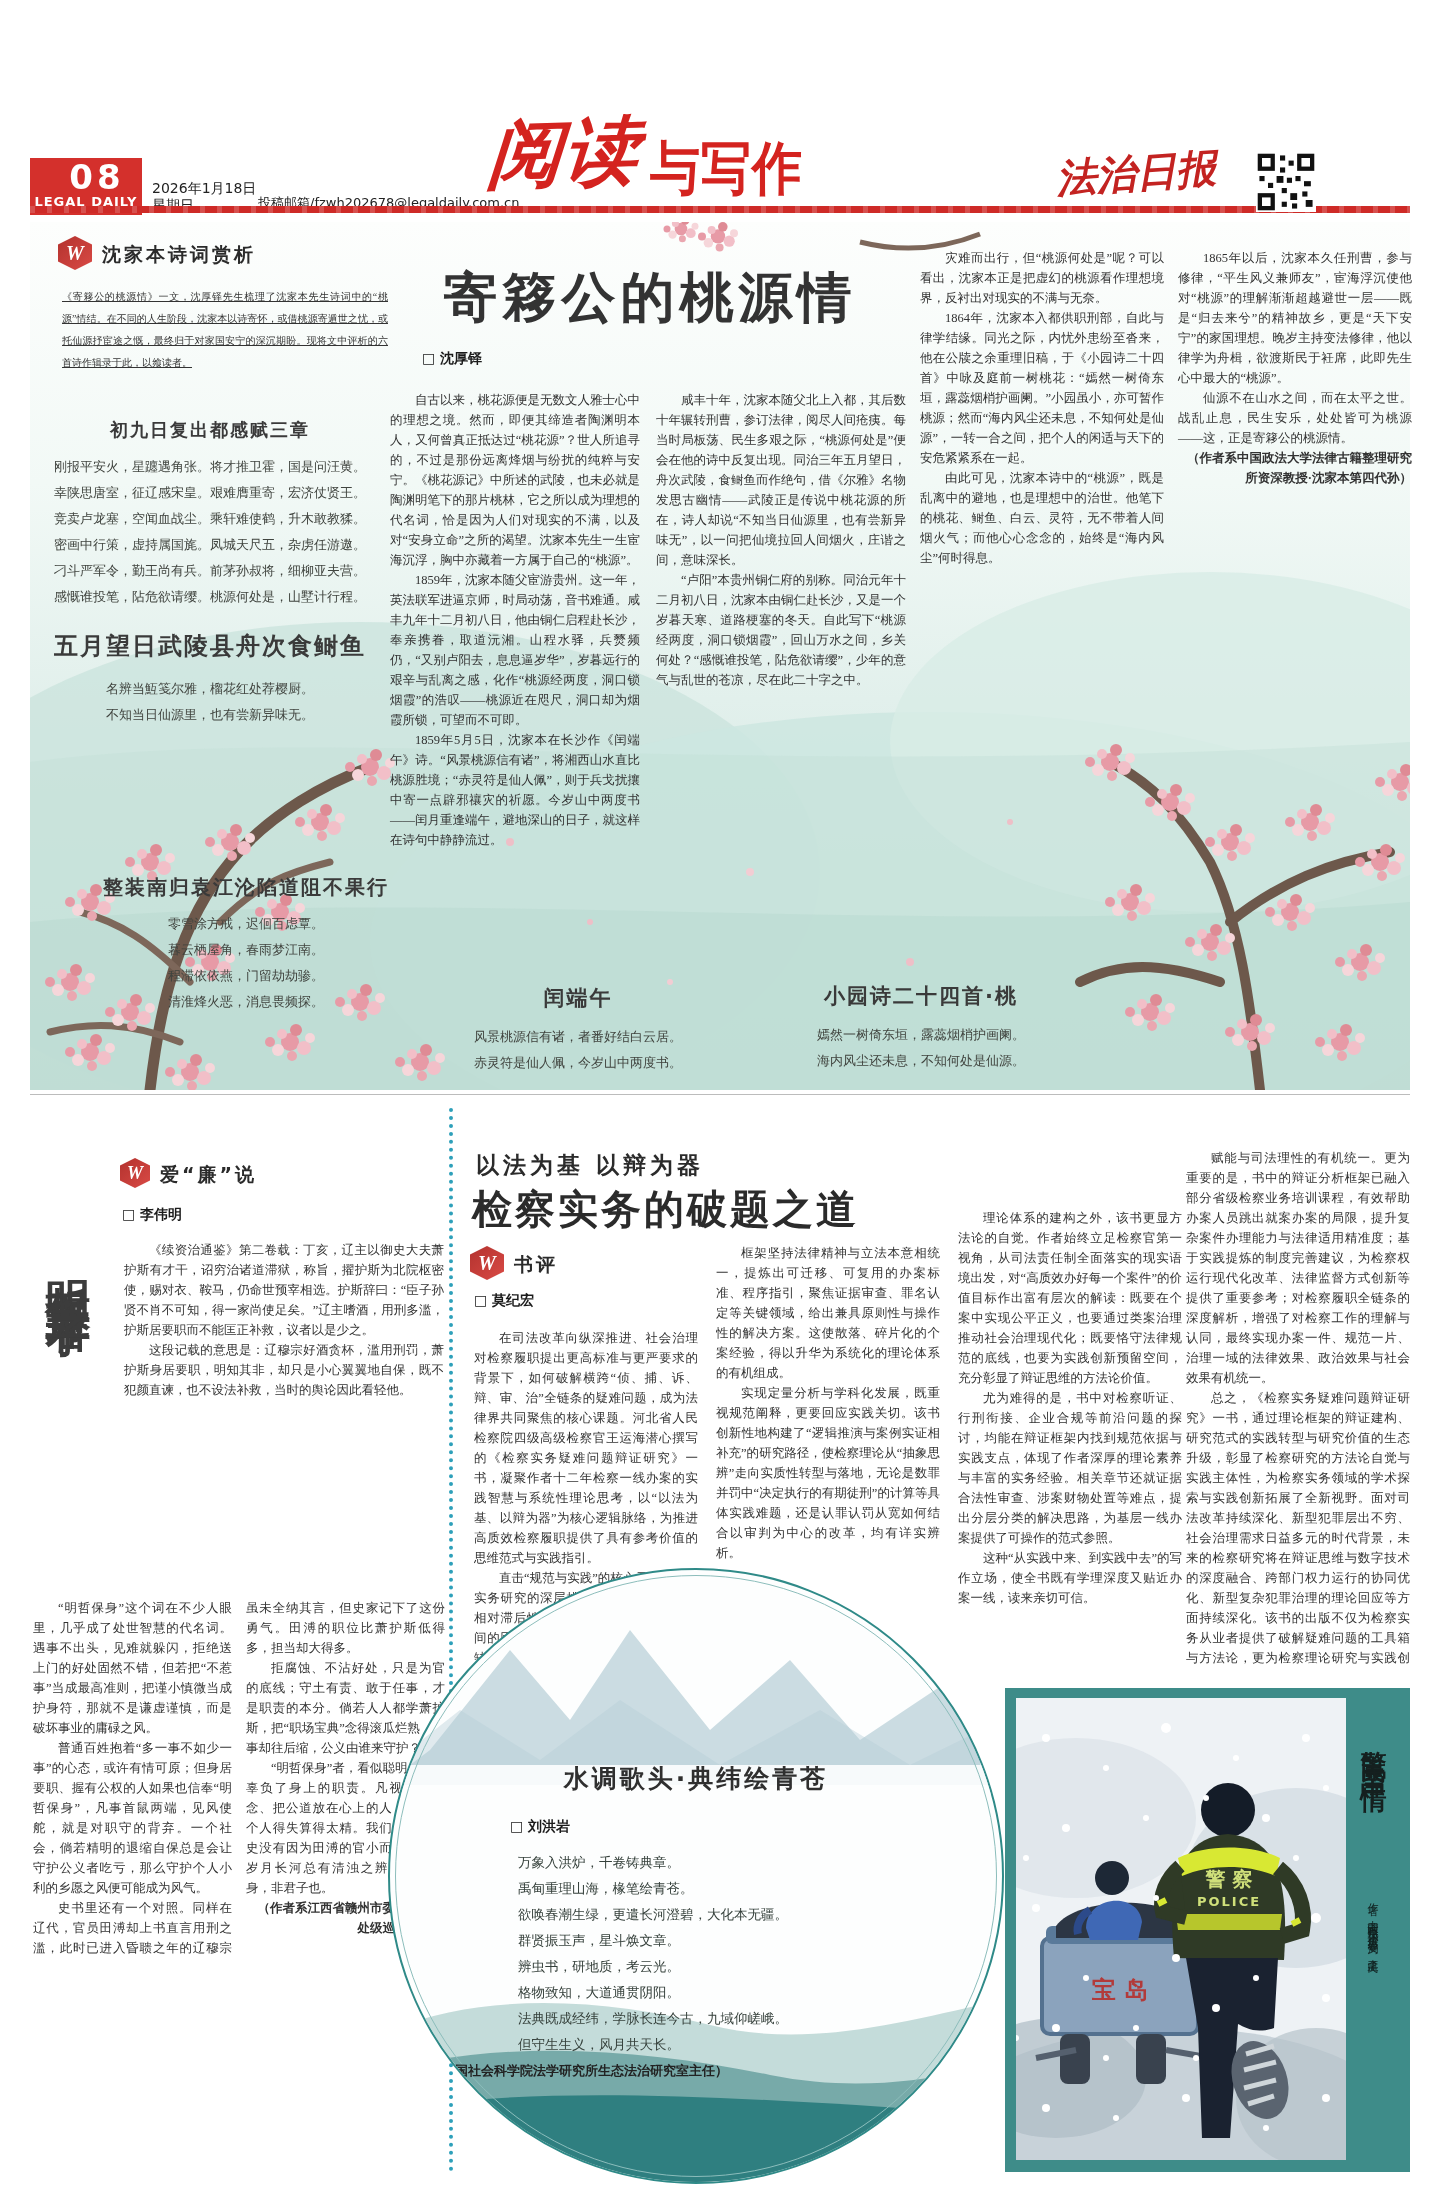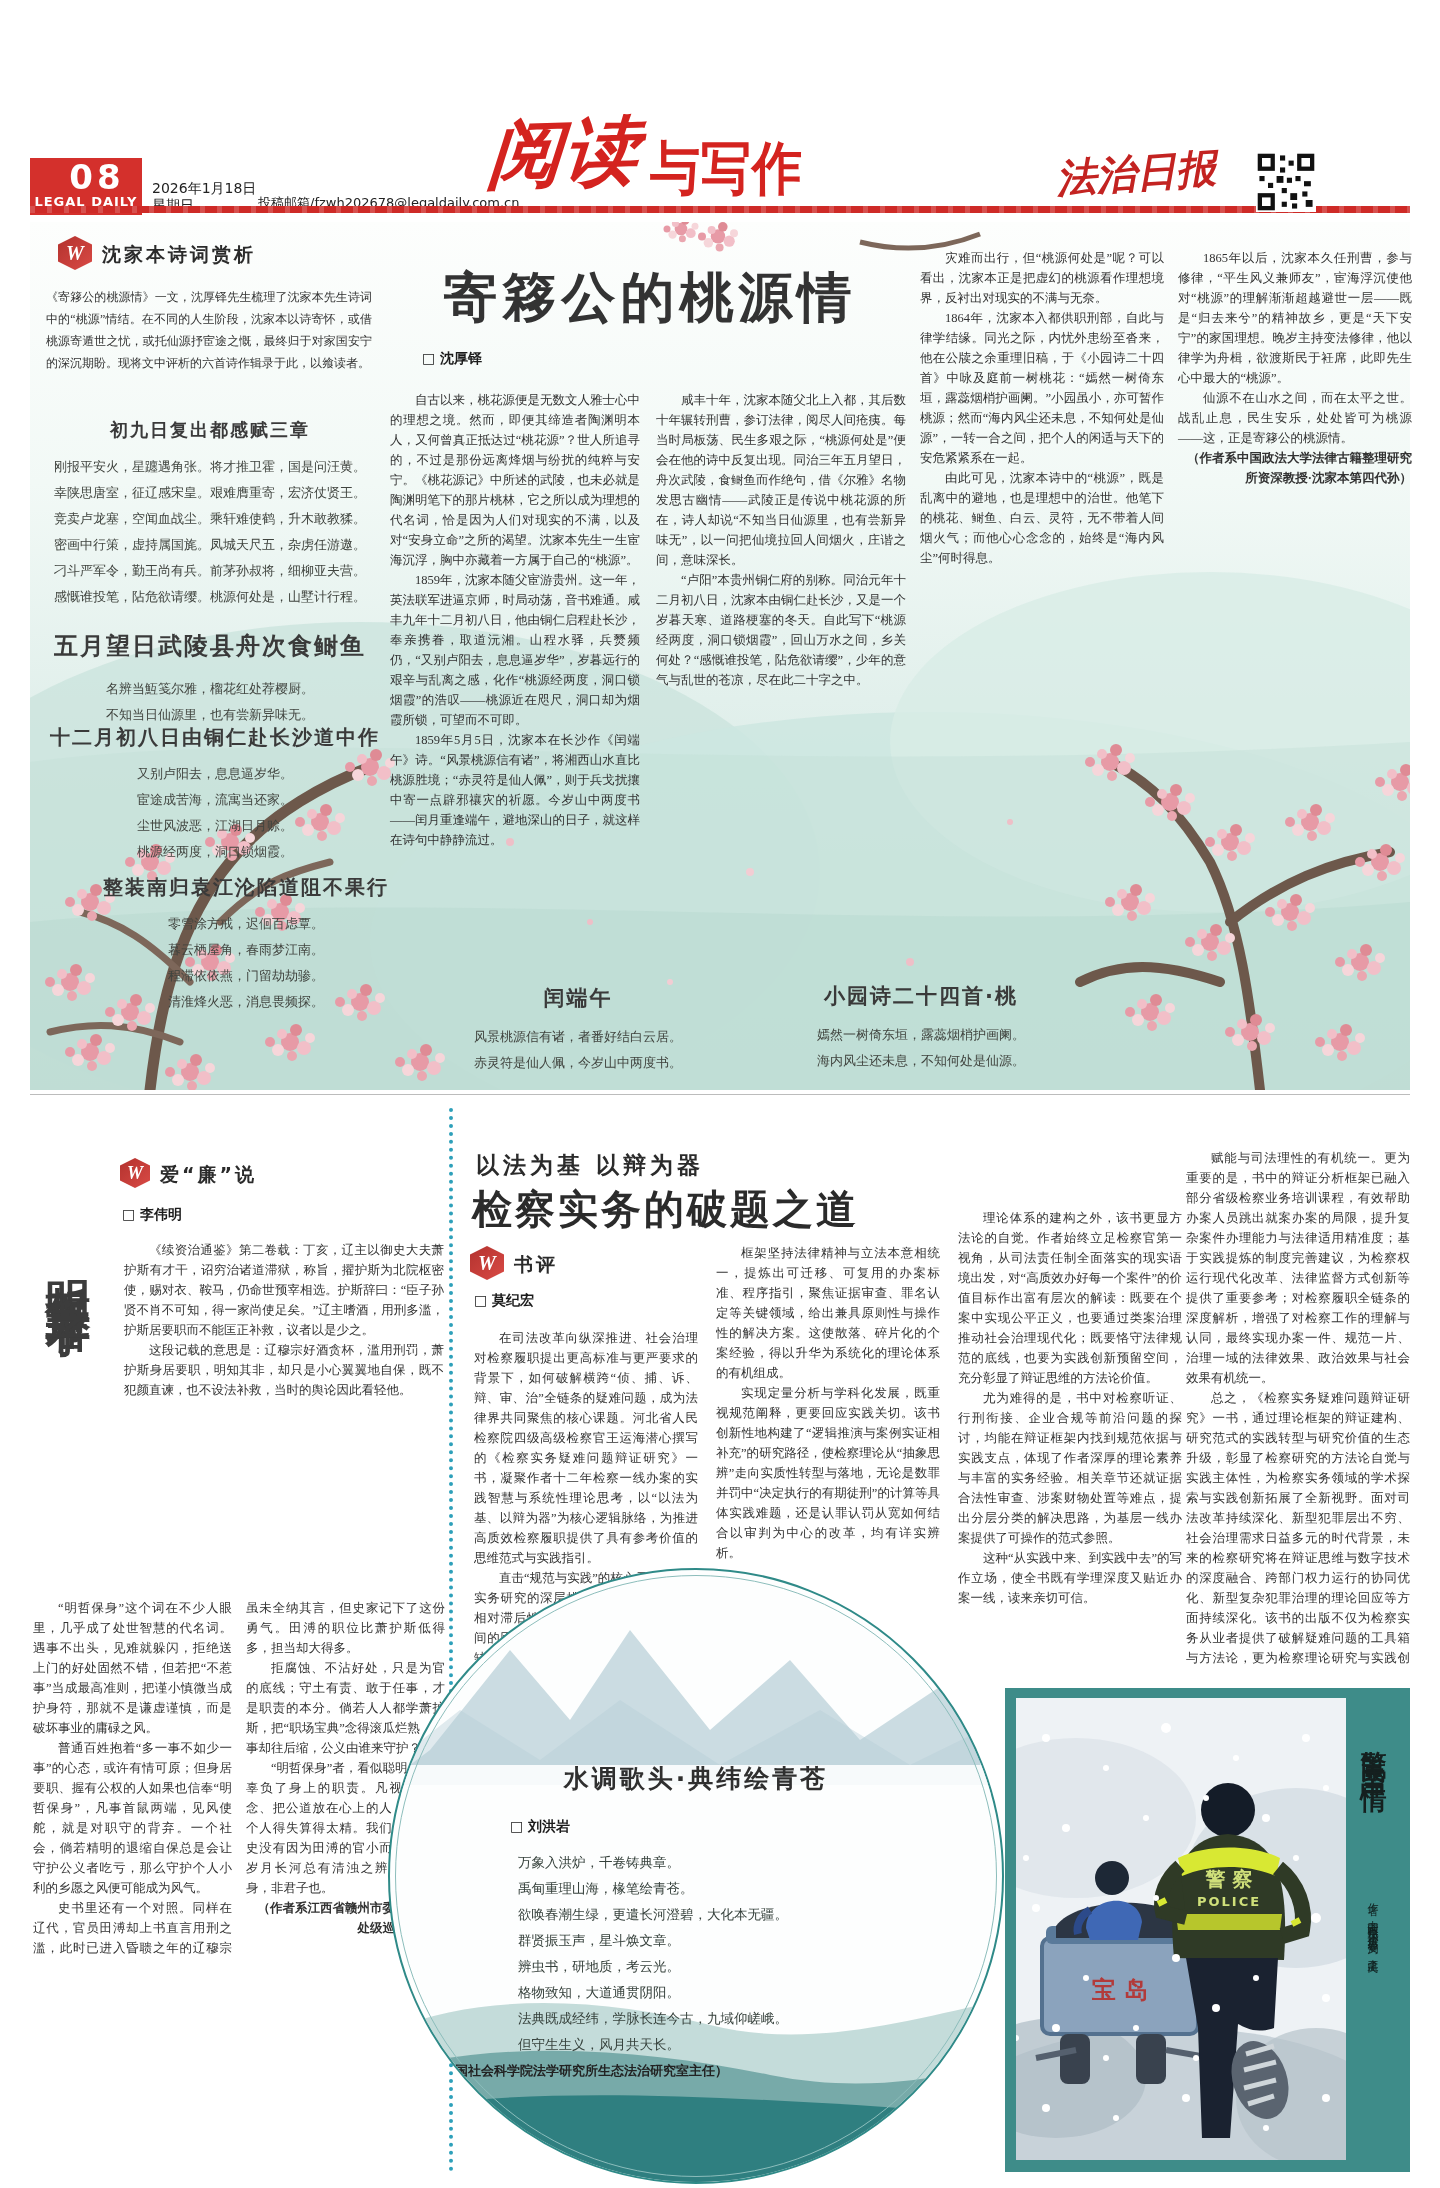--- a/index.html
+++ b/index.html
@@ -24,21 +24,21 @@
   
   .wicon{width:34px;height:34px;background:linear-gradient(135deg,#b3322e,#d94a45);
          clip-path:polygon(50% 0,100% 25%,100% 75%,50% 100%,0 75%,0 25%);
          color:#fff;font-style:italic;font-weight:bold;font-size:20px;text-align:center;line-height:34px;}
   .seclabel{font-size:19px;font-weight:bold;color:#2b2b2b;letter-spacing:3px;}
   .byline{font-size:14px;font-weight:bold;color:#1b1b1b;}
   
   .feature{left:30px;top:222px;width:1380px;height:868px;
            background:linear-gradient(180deg,#fdfefd 0%,#f2f9f6 30%,#e2f0ec 55%,#d5e9e3 78%,#cde4de 100%);}
   .feature svg.bg{position:absolute;left:0;top:0;}
-  .intro{left:16px;top:64px;width:326px;font-size:12px;line-height:22px;text-align:justify;color:#333;}
+  .intro{left:32px;top:64px;width:326px;font-size:10px;line-height:22px;text-align:justify;color:#333;text-decoration:underline;}
   .poem{text-align:center;}
   .poem .poem-title{font-family:"DejaVu Sans",sans-serif;font-weight:bold;color:#3a3a3a;letter-spacing:2px;}
   .poem .poem-line{font-size:13px;line-height:26px;color:#40443f;}
   .main-title{left:356px;top:40px;width:528px;text-align:center;font-size:54px;font-weight:bold;
               color:#333;letter-spacing:5px;font-family:"DejaVu Sans",sans-serif;}
   .col{font-size:12.5px;line-height:20px;text-align:justify;color:#323232;}
   .para{text-indent:2em;}
   .attr{font-weight:bold;text-indent:0;text-align:right;}
   
   .hr1{left:30px;top:1094px;width:1380px;height:1px;background:#bcbcbc;}
@@ -191,29 +191,20 @@
           <div class="poem-line">感慨谁投笔，阽危欲请缨。桃源何处是，山墅计行程。</div>
         </div>
     </div>
     <div class="abs poem" style="left:4px;top:408px;width:352px;">
       <div class="poem-title" style="font-size:24px;margin-bottom:14px;">五月望日武陵县舟次食鲥鱼</div>
       <div>
           <div class="poem-line">名辨当魱笺尔雅，榴花红处荐樱厨。</div>
           <div class="poem-line">不知当日仙源里，也有尝新异味无。</div>
         </div>
     </div>
-    <div class="abs poem" style="left:4px;top:502px;width:362px;">
-      <div class="poem-title" style="font-size:20px;margin-bottom:10px;">十二月初八日由铜仁赴长沙道中作</div>
-      <div>
-          <div class="poem-line">又别卢阳去，息息逼岁华。</div>
-          <div class="poem-line">宦途成苦海，流寓当还家。</div>
-          <div class="poem-line">尘世风波恶，江湖日月赊。</div>
-          <div class="poem-line">桃源经两度，洞口锁烟霞。</div>
-        </div>
-    </div>
     <div class="abs poem" style="left:40px;top:652px;width:352px;">
       <div class="poem-title" style="font-size:20px;margin-bottom:10px;">整装南归袁江沦陷道阻不果行</div>
       <div>
           <div class="poem-line">零雪涂方戒，迟佪百虑覃。</div>
           <div class="poem-line">暮云栖屋角，春雨梦江南。</div>
           <div class="poem-line">程滞依依燕，门留劫劫骖。</div>
           <div class="poem-line">清淮烽火恶，消息畏频探。</div>
         </div>
     </div>
 

